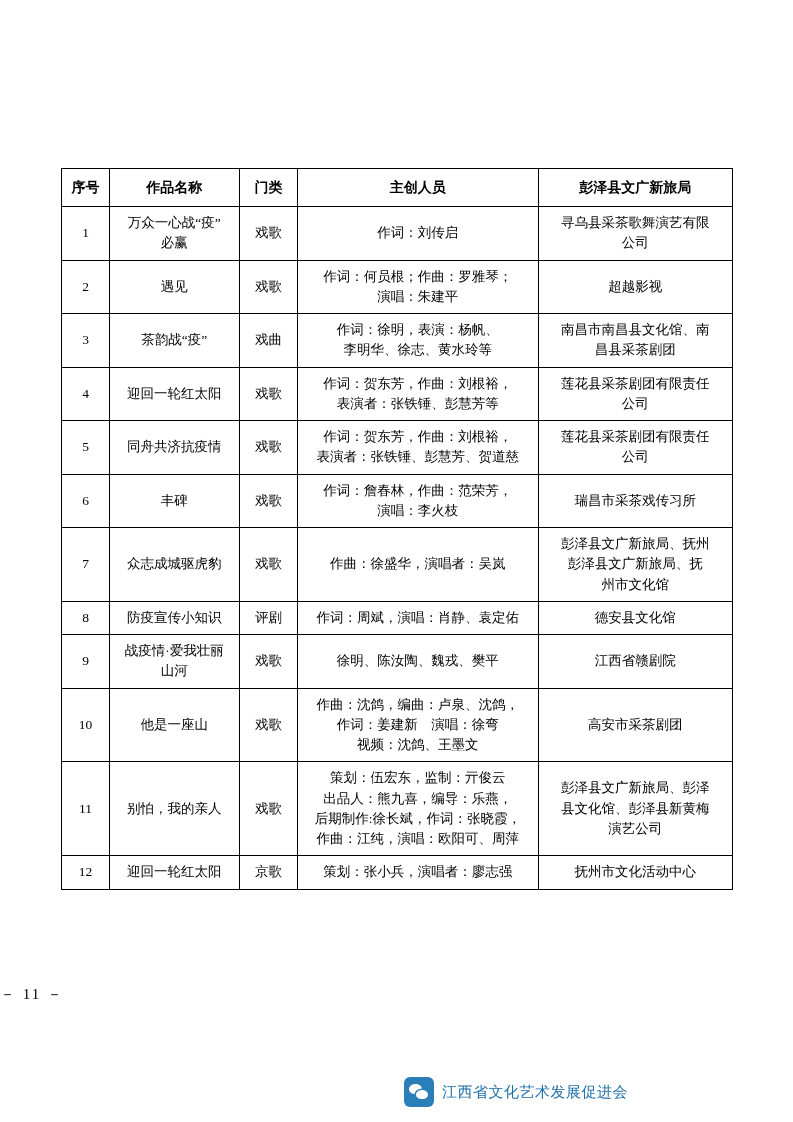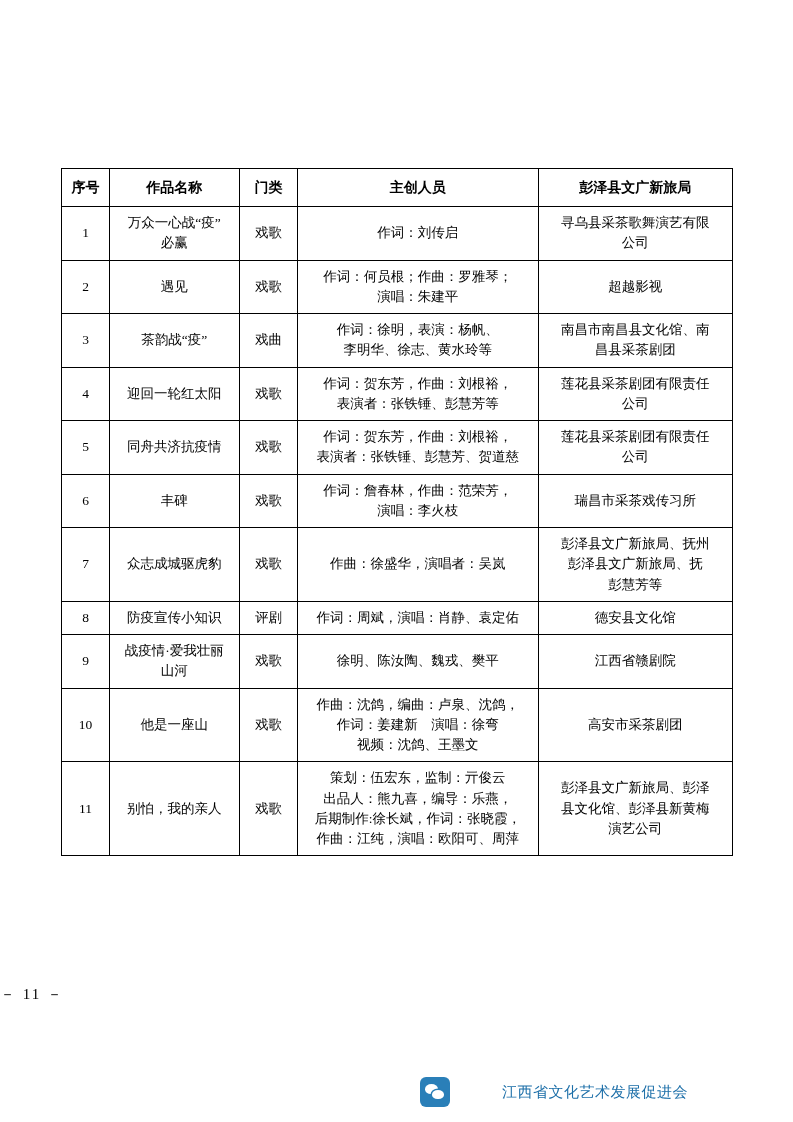--- a/index.html
+++ b/index.html
@@ -67,27 +67,26 @@
     left: 0;
     top: 985px;
     width: 733px;
     text-align: left;
     font-size: 15px;
     letter-spacing: 2px;
     font-family: "Liberation Serif", "DejaVu Serif", serif;
   }
   .footer-banner {
     position: absolute;
-    left: 420px;
+    left: 404px;
     top: 1075px;
     width: 300px;
     height: 34px;
     display: flex;
     align-items: center;
-    gap: 44px;
   }
   .wechat-badge {
     width: 30px;
     height: 30px;
     background: #2a7fb8;
     border-radius: 6px;
     position: relative;
     flex: 0 0 auto;
     margin-right: 8px;
   }
@@ -244,21 +243,21 @@
         <td>
           <span class="cell-line">众志成城驱虎豹</span>
         </td>
         <td>戏歌</td>
         <td>
           <span class="cell-line">作曲：徐盛华，演唱者：吴岚</span>
         </td>
         <td>
           <span class="cell-line">彭泽县文广新旅局、抚州</span>
           <span class="cell-line">彭泽县文广新旅局、抚</span>
-          <span class="cell-line">彭慧芳等</span>
+          <span class="cell-line">州市文化馆</span>
         </td>
       </tr>
 
       <tr>
         <td>8</td>
         <td>
           <span class="cell-line">防疫宣传小知识</span>
         </td>
         <td>评剧</td>
         <td>
@@ -312,20 +311,33 @@
           <span class="cell-line">后期制作:徐长斌，作词：张晓霞，</span>
           <span class="cell-line">作曲：江纯，演唱：欧阳可、周萍</span>
         </td>
         <td>
           <span class="cell-line">彭泽县文广新旅局、彭泽</span>
           <span class="cell-line">县文化馆、彭泽县新黄梅</span>
           <span class="cell-line">演艺公司</span>
         </td>
       </tr>
 
+      <tr>
+        <td>12</td>
+        <td>
+          <span class="cell-line">迎回一轮红太阳</span>
+        </td>
+        <td>京歌</td>
+        <td>
+          <span class="cell-line">策划：张小兵，演唱者：廖志强</span>
+        </td>
+        <td>
+          <span class="cell-line">抚州市文化活动中心</span>
+        </td>
+      </tr>
 
     </tbody>
   </table>
 
   <div class="page-number">－ 11 －</div>
 
   <div class="footer-banner">
     <div class="wechat-badge"></div>
     <div class="footer-text">江西省文化艺术发展促进会</div>
   </div>

